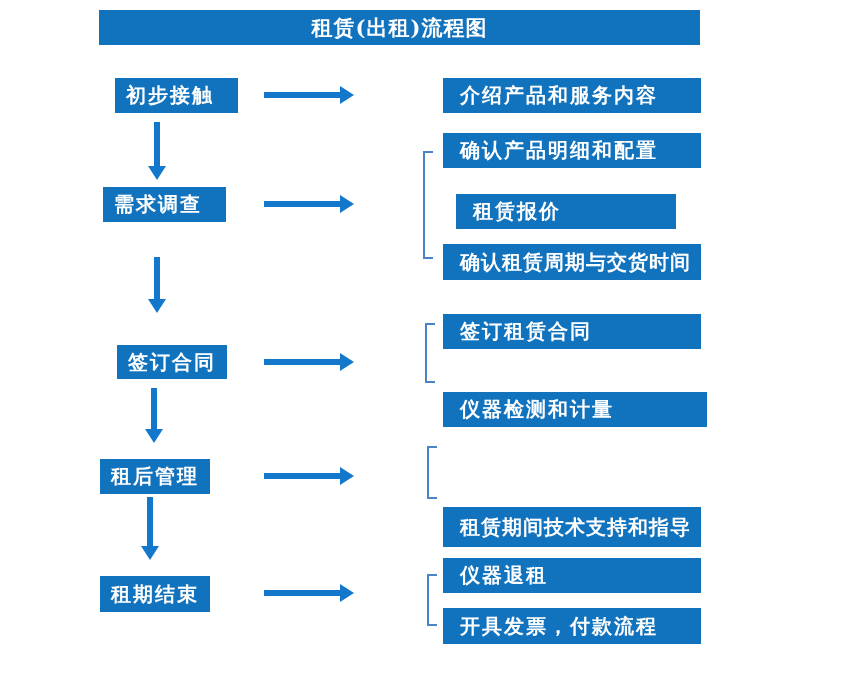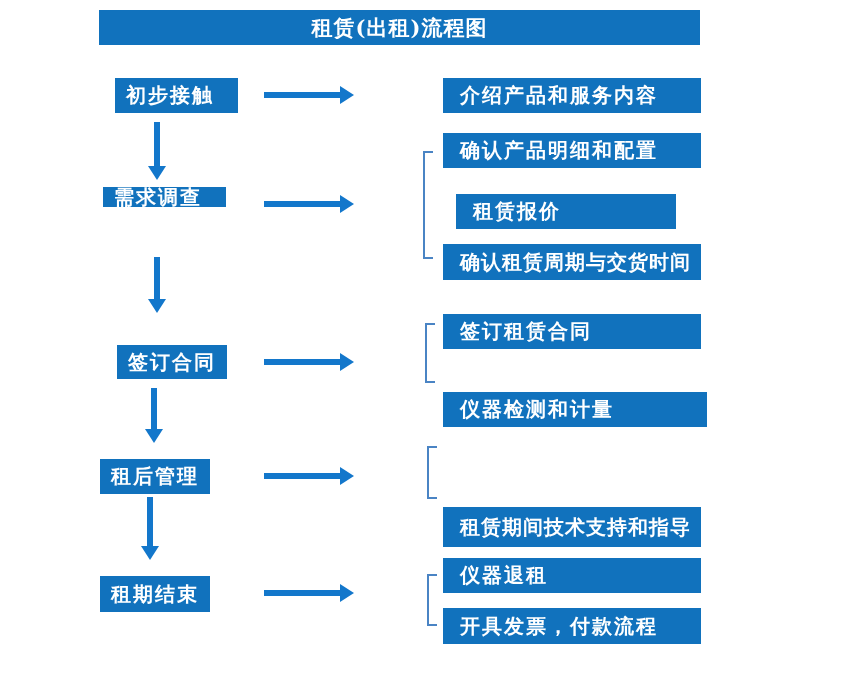--- a/index.html
+++ b/index.html
@@ -78,21 +78,21 @@
   }
 </style>
 </head>
 <body>
 
 <div class="canvas">
 
   <div class="box title-bar" style="left:99px; top:10px; width:601px; height:35px;">租赁(出租)流程图</div>
 
   <div class="box lbox" style="left:115px; top:78px;  width:123px; height:35px;">初步接触</div>
-  <div class="box lbox" style="left:103px; top:187px; width:123px; height:20px;">需求调查</div>
+  <div class="box lbox" style="left:103px; top:187px; width:123px; height:35px;">需求调查</div>
   <div class="box lbox" style="left:117px; top:345px; width:110px; height:34px;">签订合同</div>
   <div class="box lbox" style="left:100px; top:459px; width:110px; height:35px;">租后管理</div>
   <div class="box lbox" style="left:100px; top:576px; width:110px; height:36px;text-align:right;">租期结束</div>
 
   <div class="v-arrow" style="left:154px; top:122px; height:44px;"></div>
   <div class="v-arrow" style="left:154px; top:257px; height:42px;"></div>
   <div class="v-arrow" style="left:151px; top:388px; height:41px;"></div>
   <div class="v-arrow" style="left:147px; top:497px; height:49px;"></div>
 
   <div class="h-arrow" style="left:264px; top:92px;  width:76px;"></div>

